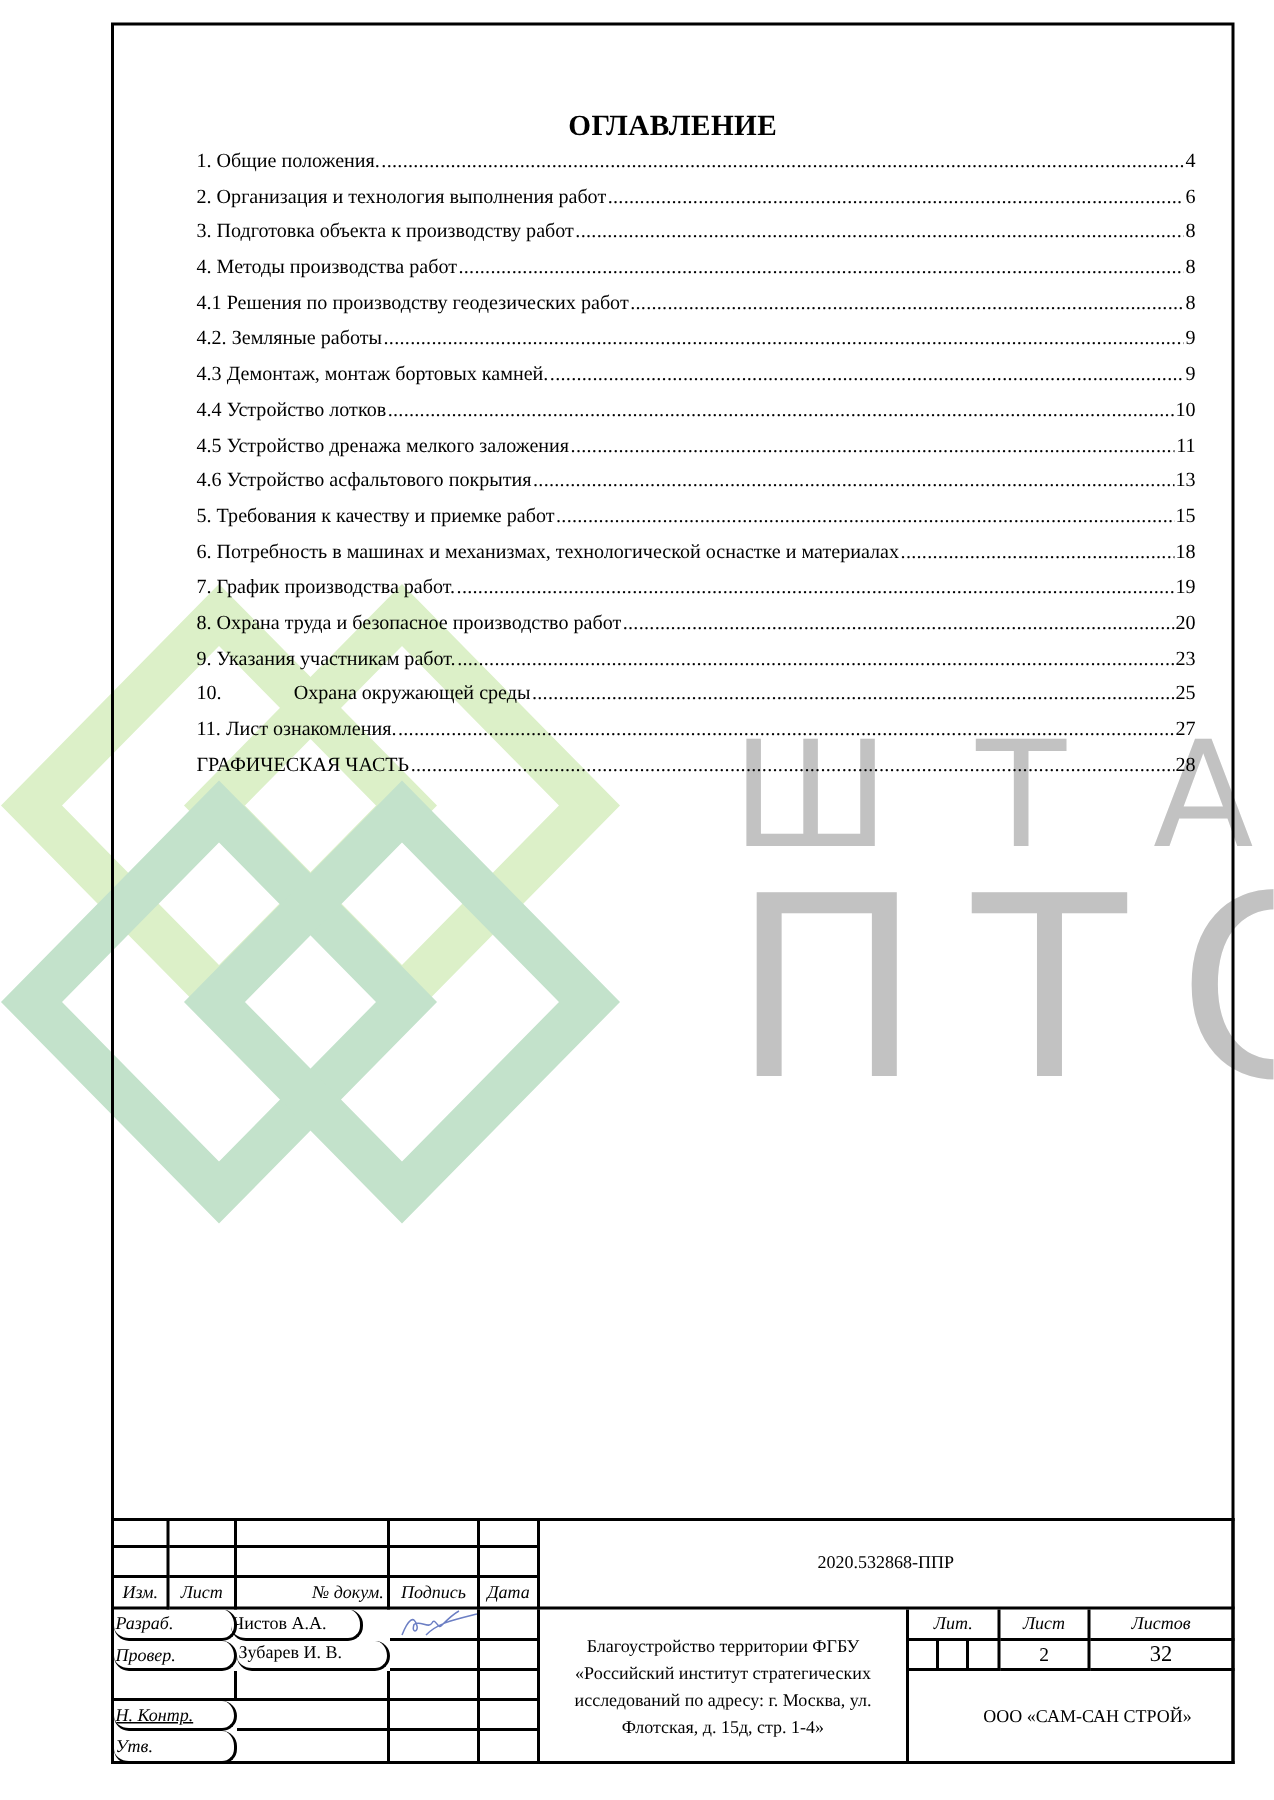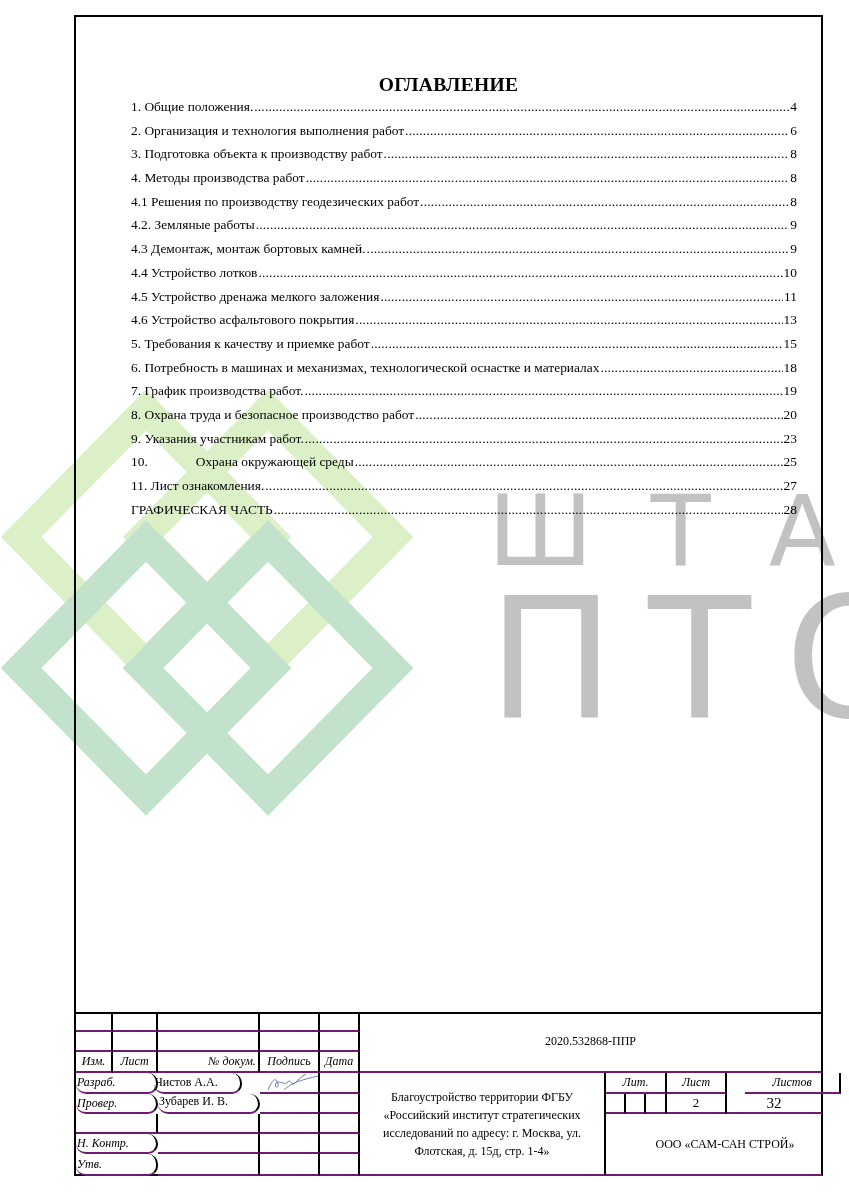--- a/index.html
+++ b/index.html
@@ -20,21 +20,21 @@
   .toc-row .leader::after { content: "....................................................................................................................................................................................................................................................................................................................................."; letter-spacing: 0.2px; }
   .toc-row .page { flex: 0 0 auto; }
 
   
   .wm { position: absolute; left: 0; top: 0; width: 849px; height: 1200px; pointer-events: none; }
   .wm-text { position: absolute; font-family: "DejaVu Sans", "Liberation Sans", sans-serif; color: #c2c2c2;
              mix-blend-mode: multiply; line-height: 1; }
 
   
   .tb { position: absolute; left: 76px; top: 1012px; width: 747px; height: 164px; }
-  .tb .cell { position: absolute; box-sizing: border-box; border-right: 2px solid #000; border-bottom: 2px solid #701a75;
+  .tb .cell { position: absolute; box-sizing: border-box; border-right: 2px solid #000; border-bottom: 2px solid #000000;
               font-size: 12px; display: flex; align-items: center; overflow: hidden; white-space: nowrap; }
   .tb .it { font-style: italic; }
   .tb .center { justify-content: center; }
   .tb .left { justify-content: flex-start; padding-left: 1px; border-radius: 10px; }
   .tb-top { position: absolute; left: 0; top: 0; width: 747px; border-top: 2.5px solid #000; }
   .doc-code { font-size: 20px; }
   .project-name { white-space: normal !important; text-align: center; line-height: 18px; font-size: 14px; padding: 0 4px; }
   .company { font-size: 14.5px; }
   .sig { position: absolute; }
 </style>
@@ -173,36 +173,36 @@
   <div class="cell it left" style="left:0;top:82px;width:82px;height:20px;">Провер.</div>
   <div class="cell left" style="left:82px;top:82px;width:102px;height:20px;align-items:flex-start;">Зубарев И. В.</div>
   <div class="cell" style="left:184px;top:82px;width:60px;height:20px;"></div>
   <div class="cell" style="left:244px;top:82px;width:40px;height:20px;"></div>
 
   <div class="cell" style="left:0;top:102px;width:82px;height:20px;"></div>
   <div class="cell" style="left:82px;top:102px;width:102px;height:20px;"></div>
   <div class="cell" style="left:184px;top:102px;width:60px;height:20px;"></div>
   <div class="cell" style="left:244px;top:102px;width:40px;height:20px;"></div>
 
-  <div class="cell it left" style="left:0;top:122px;width:82px;height:20px;">Н. Контр.</div>
+  <div class="cell it left" style="left:0;top:122px;width:82px;height:20px;text-decoration:underline;">Н. Контр.</div>
   <div class="cell" style="left:82px;top:122px;width:102px;height:20px;"></div>
   <div class="cell" style="left:184px;top:122px;width:60px;height:20px;"></div>
   <div class="cell" style="left:244px;top:122px;width:40px;height:20px;"></div>
 
   <div class="cell it left" style="left:0;top:142px;width:82px;height:22px;">Утв.</div>
   <div class="cell" style="left:82px;top:142px;width:102px;height:22px;"></div>
   <div class="cell" style="left:184px;top:142px;width:60px;height:22px;"></div>
   <div class="cell" style="left:244px;top:142px;width:40px;height:22px;"></div>
 
   <div class="cell center doc-code" style="left:284px;top:0;width:463px;height:61px;">2020.532868-ППР</div>
   <div class="cell center project-name" style="left:284px;top:61px;width:246px;height:103px;">Благоустройство территории ФГБУ «Российский институт стратегических исследований по адресу: г. Москва, ул. Флотская, д. 15д, стр. 1-4»</div>
 
   <div class="cell it center" style="left:530px;top:61px;width:61px;height:21px;">Лит.</div>
   <div class="cell it center" style="left:591px;top:61px;width:60px;height:21px;">Лист</div>
-  <div class="cell it center" style="left:651px;top:61px;width:96px;height:21px;margin-left:18px;">Листов</div>
+  <div class="cell it center" style="left:651px;top:61px;width:96px;height:21px;">Листов</div>
 
   <div class="cell" style="left:530px;top:82px;width:20px;height:20px;"></div>
   <div class="cell" style="left:550px;top:82px;width:20px;height:20px;"></div>
   <div class="cell" style="left:570px;top:82px;width:21px;height:20px;"></div>
   <div class="cell center" style="left:591px;top:82px;width:60px;height:20px;font-size:13px;">2</div>
   <div class="cell center" style="left:651px;top:82px;width:96px;height:20px;font-size:15px;">32</div>
 
   <div class="cell center company" style="left:530px;top:102px;width:217px;height:62px;padding-left:23px;">ООО «САМ-САН СТРОЙ»</div>
 </div>
 

